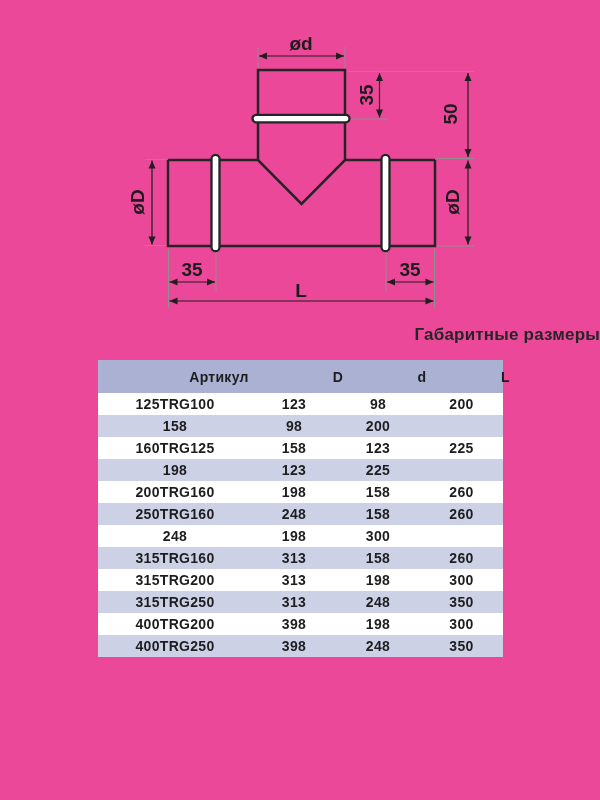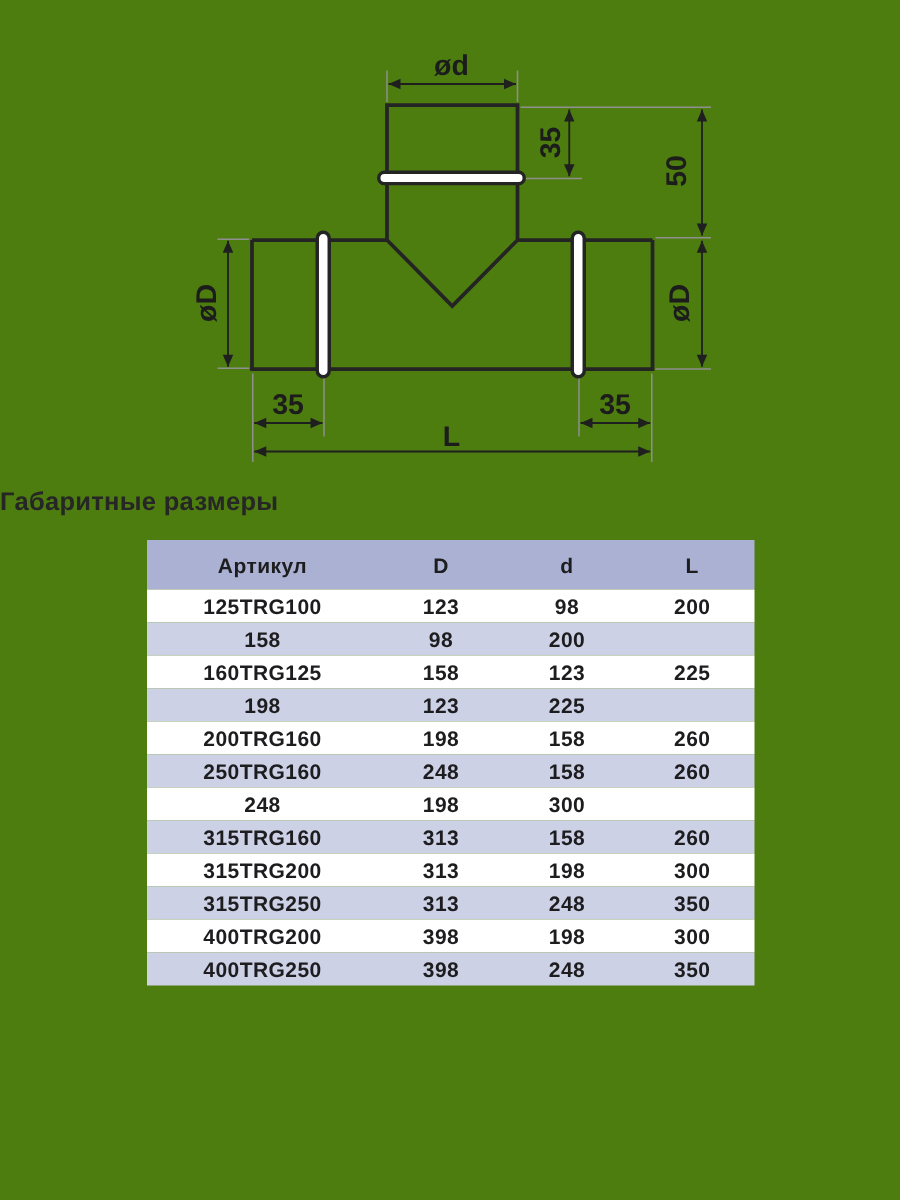--- a/index.html
+++ b/index.html
@@ -1,35 +1,35 @@
 <!DOCTYPE html>
 <html><head>
 <meta charset="utf-8">
 <style>
   html,body{margin:0;padding:0;background:#fff;}
   #page{
-    position:relative;width:600px;height:800px;background:#4d7c0f;overflow:hidden;
+    position:relative;width:600px;height:800px;background:#ec4899;overflow:hidden;
     font-family:"Liberation Sans","DejaVu Sans",sans-serif;color:#1d1d1f;
   }
   
   #drawing{position:absolute;left:0;top:0;}
   .ext{stroke:#8f8f8f;stroke-width:1;fill:none;}
   .dim{stroke:#1f1f1f;stroke-width:1.2;fill:none;}
   .part{stroke:#242424;stroke-width:2.5;fill:none;stroke-linejoin:miter;}
   .bead{fill:#ffffff;stroke:#242424;stroke-width:2.3;}
   svg text{font-family:"Liberation Sans","DejaVu Sans",sans-serif;font-weight:700;font-size:19px;fill:#1c1c1c;}
   
   #tbl-title{
-    position:absolute;left:0;top:325px;width:600px;text-align:left;
+    position:absolute;left:0;top:325px;width:600px;text-align:right;
     font-size:17px;font-weight:700;color:#262626;letter-spacing:.2px;
   }
   
   #dim-table{position:absolute;left:98px;top:360px;width:405px;font-size:14px;font-weight:700;letter-spacing:.3px;}
   .trow{display:grid;grid-template-columns:154px 84px 84px 83px;align-items:center;text-align:center;}
-  .thead{height:33px;background:#abb1d3;}
+  .thead{height:33px;background:#abb1d3;padding-left:44px;}
   .tbody .trow{height:22px;background:#ffffff;}
   .tbody .trow:nth-child(even){background:#cdd1e6;}
   .cell{white-space:nowrap;}
 </style>
 </head>
 <body>
 
 <div id="page">
 
   <svg id="drawing" width="600" height="320" viewBox="0 0 600 320">

